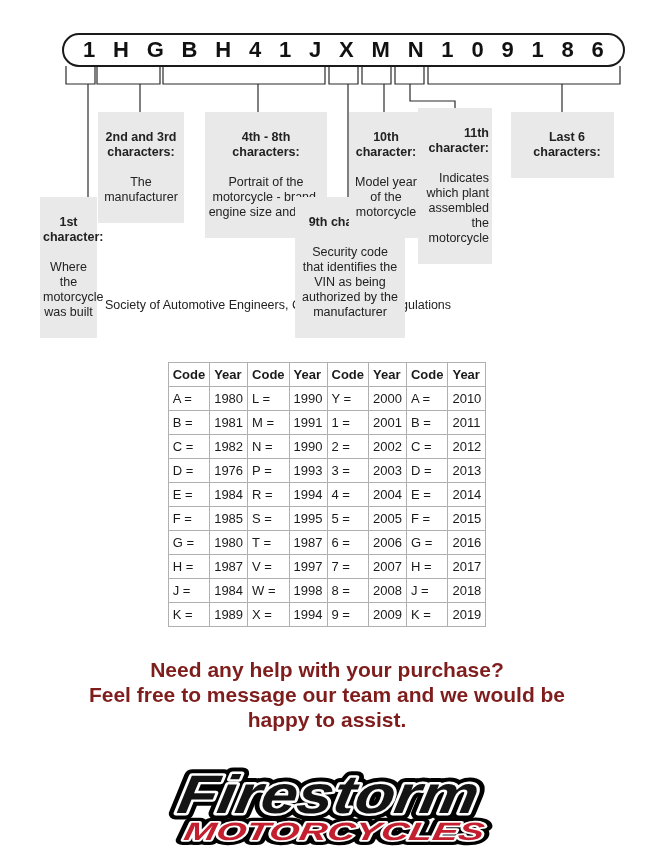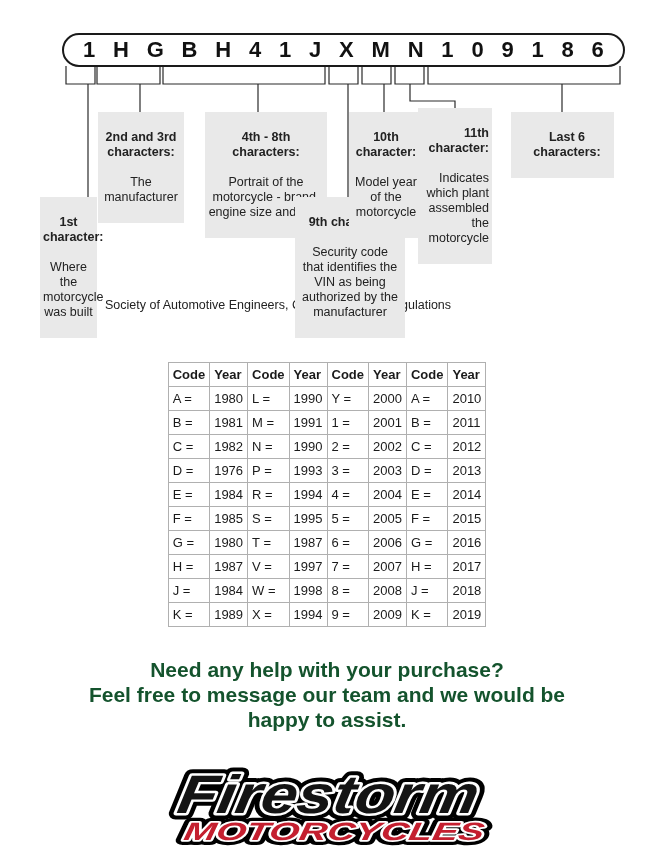--- a/index.html
+++ b/index.html
@@ -98,21 +98,21 @@
   table.year-table th { font-weight: bold; }
 
   
   .help-block {
     margin: 30px auto 0 auto;
     width: 520px;
     text-align: center;
     font-size: 21px;
     font-weight: bold;
     line-height: 1.2;
-    color: #14532d;
+    color: #7f1d1d;
   }
 
   
   .logo-wrap {
     margin-top: 32px;
     width: 654px;
     display: flex;
     justify-content: center;
   }
   .logo-svg text {

